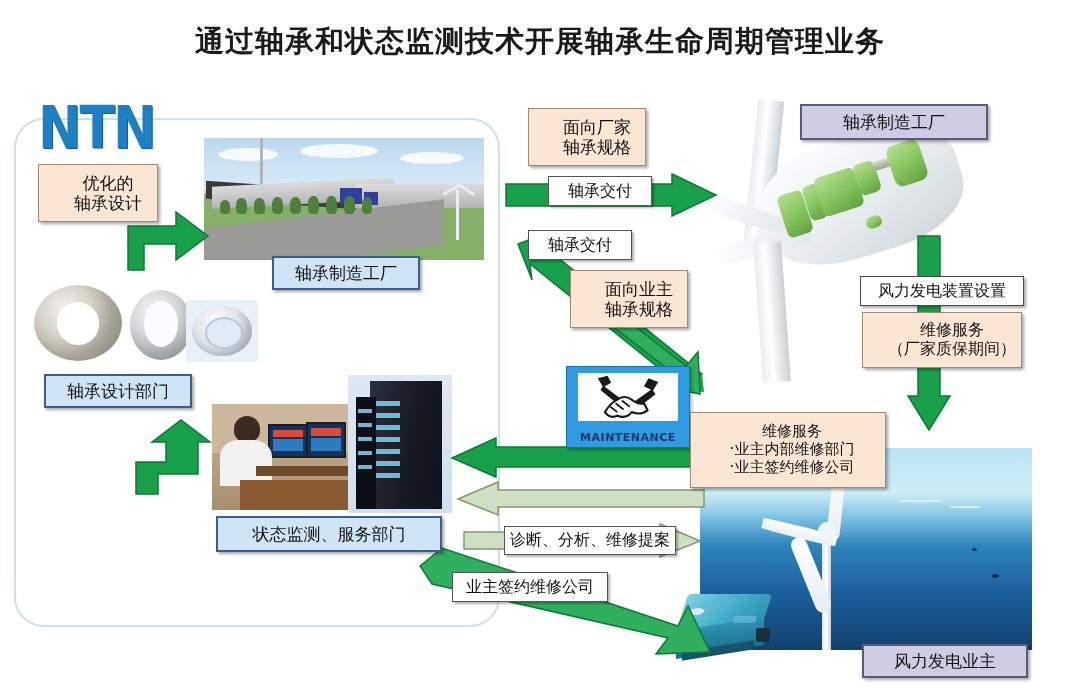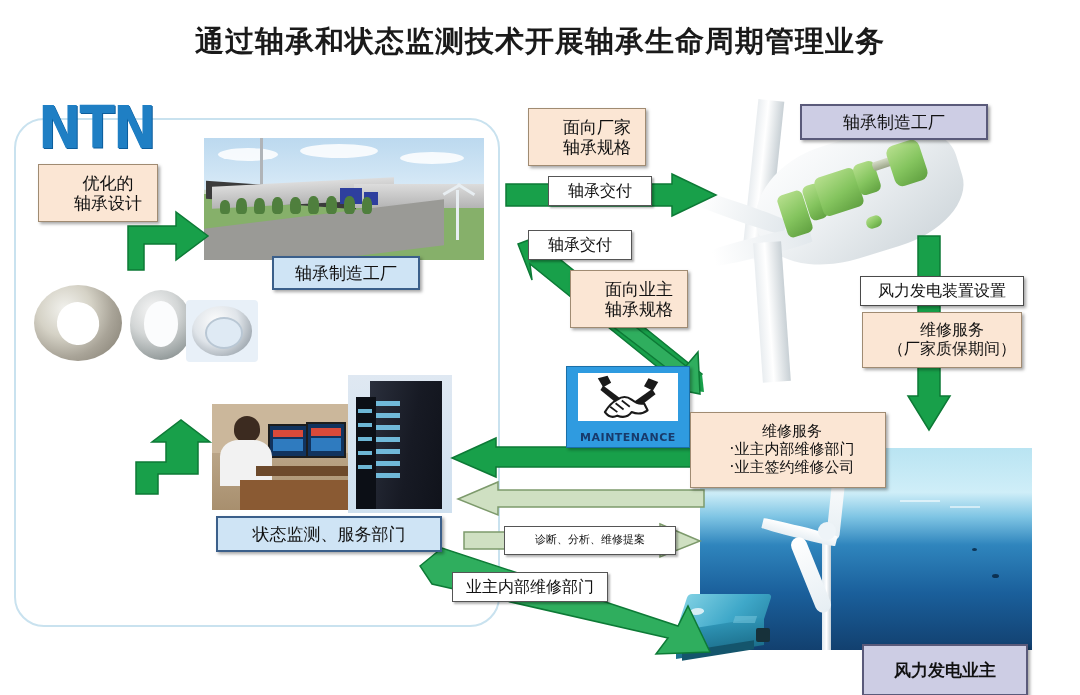--- a/index.html
+++ b/index.html
@@ -297,20 +297,21 @@
     <svg width="90" height="74" viewBox="0 0 90 74">
       <path d="M22 74 L22 54 L62 54 L62 22 L74 22 L45 0 L16 22 L30 22 L30 42 L0 42 L0 74 Z" fill="#18a04a" stroke="#0d7a36" stroke-width="1.5"></path>
     </svg>
   </div>
 
   <div class="box box-beige" style="left:38px;top:164px;width:120px;height:58px;"><span>优化的
 轴承设计</span></div>
 
   <div class="box box-blue" style="left:272px;top:256px;width:148px;height:34px;"><span>轴承制造工厂</span></div>
 
+  <div class="box box-blue" style="left:44px;top:374px;width:148px;height:34px;"><span>轴承设计部门</span></div>
 
 
   <div class="box box-blue" style="left:216px;top:516px;width:226px;height:36px;"><span>状态监测、服务部门</span></div>
 
   <div class="box box-beige" style="left:528px;top:108px;width:118px;height:58px;"><span>面向厂家
 轴承规格</span></div>
 
   <div class="box box-label" style="left:548px;top:176px;width:104px;height:30px;font-size:16px;"><span>轴承交付</span></div>
 
   <div class="box box-label" style="left:528px;top:230px;width:104px;height:30px;font-size:16px;"><span>轴承交付</span></div>
@@ -339,19 +340,19 @@
 
   <div class="box box-lav" style="left:800px;top:104px;width:188px;height:36px;"><span>轴承制造工厂</span></div>
 
   <div class="box box-white" style="left:860px;top:276px;width:164px;height:30px;font-size:16px;"><span>风力发电装置设置</span></div>
 
   <div class="box box-beige" style="left:862px;top:312px;width:160px;height:56px;font-size:16px;"><span>维修服务
 （厂家质保期间）</span></div>
 
 
 
-  <div class="box box-label" style="left:504px;top:526px;width:172px;height:29px;font-size:11px;"><span>诊断、分析、维修提案</span></div>
-
-  <div class="box box-label" style="left:452px;top:572px;width:156px;height:30px;font-size:16px;"><span>业主内部维修部门</span></div>
-
-  <div class="box box-lav" style="left:862px;top:644px;width:166px;height:52px;font-weight:bold;"><span>风力发电业主</span></div>
+  <div class="box box-label" style="left:504px;top:526px;width:172px;height:29px;font-size:16px;"><span>诊断、分析、维修提案</span></div>
+
+  <div class="box box-label" style="left:452px;top:572px;width:156px;height:30px;font-size:16px;"><span>业主签约维修公司</span></div>
+
+  <div class="box box-lav" style="left:862px;top:644px;width:166px;height:34px;"><span>风力发电业主</span></div>
 
 </div>
 
 </body></html>

